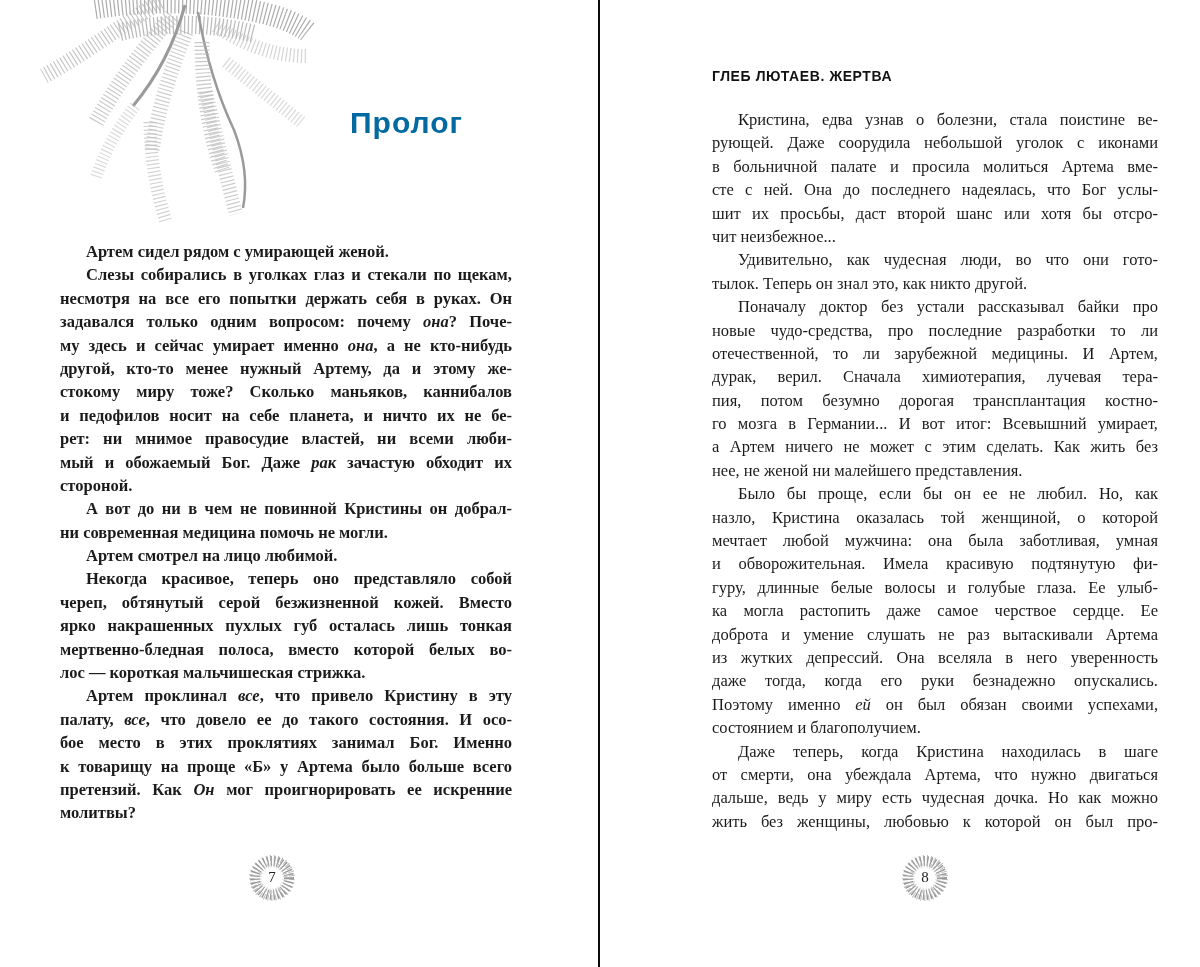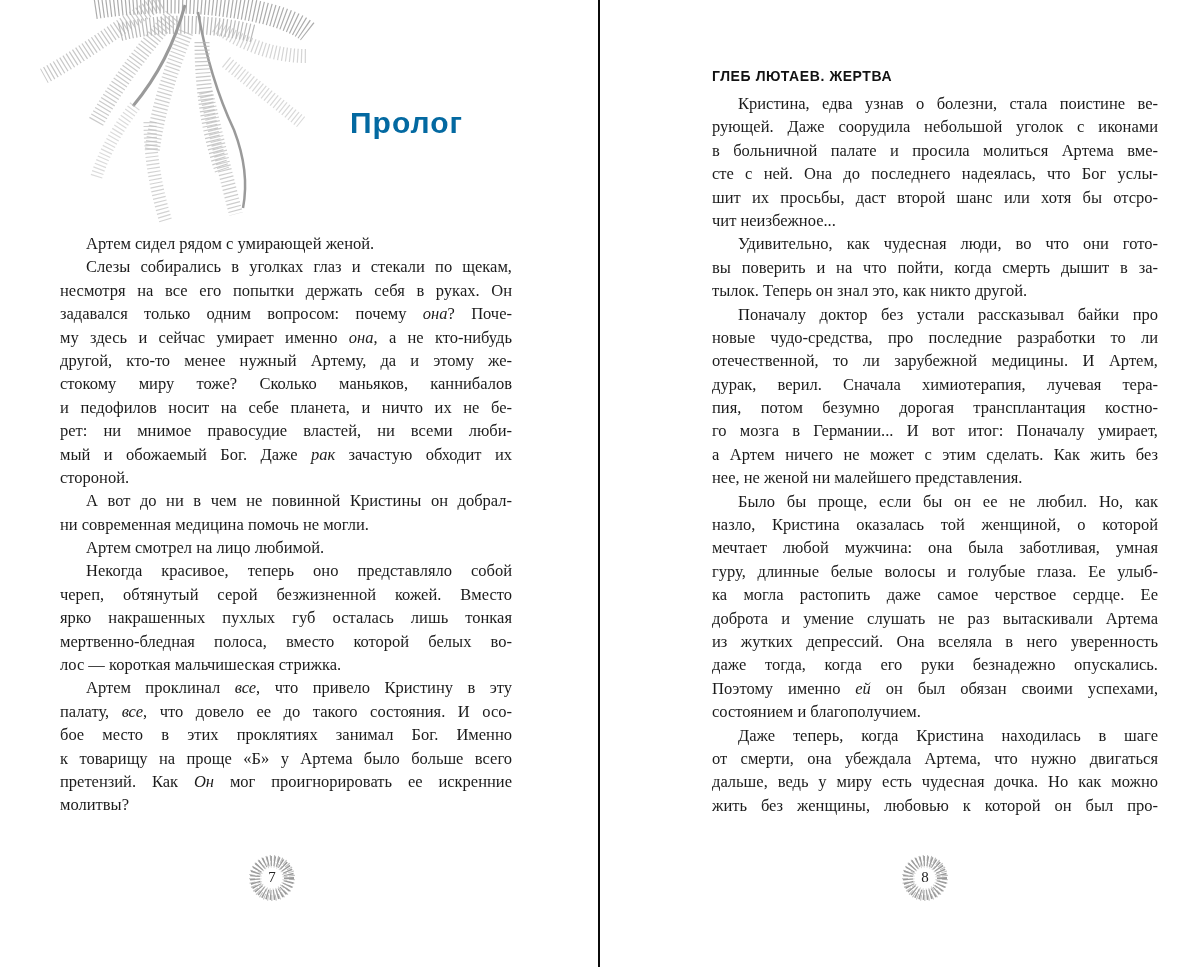--- a/index.html
+++ b/index.html
@@ -10,22 +10,22 @@
 
   .fir{position:absolute;left:0;top:0;}
   .chapter-title{position:absolute;left:350px;top:106px;margin:0;
                  font-family:"Liberation Sans",sans-serif;font-weight:700;font-size:30px;
                  letter-spacing:1px;color:#0369a1;}
   .running-header{position:absolute;left:712px;top:68px;
                   font-family:"Liberation Sans",sans-serif;font-weight:700;font-size:14px;
                   letter-spacing:.6px;color:#121212;}
 
   .body{position:absolute;font-size:16.5px;color:#1b1b1b;}
-  .left-body{left:60px;top:232px;width:452px;}
-  .right-body{left:712px;top:92px;width:446px;}
+  .left-body{left:60px;top:240px;width:452px;font-weight:bold;}
+  .right-body{left:712px;top:108px;width:446px;}
   .line{margin:0;height:23.4px;line-height:23.4px;white-space:nowrap;
         text-align:justify;text-align-last:justify;}
   .line.pend{text-align-last:left;}
   .line.ind{text-indent:26px;}
   .line i{font-style:italic;}
 
   .pagenum-wrap{position:absolute;width:54px;height:54px;}
   .left-foot{left:245px;top:851px;}
   .right-foot{left:898px;top:851px;}
   .wreath{position:absolute;left:0;top:0;}
@@ -104,33 +104,33 @@
 
     <div class="body right-body">
 
     <p class="line ind">Кристина, едва узнав о болезни, стала поистине ве-</p>
         <p class="line">рующей. Даже соорудила небольшой уголок с иконами</p>
         <p class="line">в больничной палате и просила молиться Артема вме-</p>
         <p class="line">сте с ней. Она до последнего надеялась, что Бог услы-</p>
         <p class="line">шит их просьбы, даст второй шанс или хотя бы отсро-</p>
         <p class="line pend">чит неизбежное...</p>
         <p class="line ind">Удивительно, как чудесная люди, во что они гото-</p>
-        <p class="line">вы поверить и на что пойти, когда смерть дышит в за-</p>
         <p class="line pend">тылок. Теперь он знал это, как никто другой.</p>
         <p class="line ind">Поначалу доктор без устали рассказывал байки про</p>
         <p class="line">новые чудо-средства, про последние разработки то ли</p>
         <p class="line">отечественной, то ли зарубежной медицины. И Артем,</p>
         <p class="line">дурак, верил. Сначала химиотерапия, лучевая тера-</p>
         <p class="line">пия, потом безумно дорогая трансплантация костно-</p>
-        <p class="line">го мозга в Германии... И вот итог: Поначалу умирает,</p>
+        <p class="line">го мозга в Германии... И вот итог: Всевышний умирает,</p>
         <p class="line">а Артем ничего не может с этим сделать. Как жить без</p>
         <p class="line pend">нее, не женой ни малейшего представления.</p>
         <p class="line ind">Было бы проще, если бы он ее не любил. Но, как</p>
         <p class="line">назло, Кристина оказалась той женщиной, о которой</p>
         <p class="line">мечтает любой мужчина: она была заботливая, умная</p>
+        <p class="line">и обворожительная. Имела красивую подтянутую фи-</p>
         <p class="line">гуру, длинные белые волосы и голубые глаза. Ее улыб-</p>
         <p class="line">ка могла растопить даже самое черствое сердце. Ее</p>
         <p class="line">доброта и умение слушать не раз вытаскивали Артема</p>
         <p class="line">из жутких депрессий. Она вселяла в него уверенность</p>
         <p class="line">даже тогда, когда его руки безнадежно опускались.</p>
         <p class="line">Поэтому именно <i>ей</i> он был обязан своими успехами,</p>
         <p class="line pend">состоянием и благополучием.</p>
         <p class="line ind">Даже теперь, когда Кристина находилась в шаге</p>
         <p class="line">от смерти, она убеждала Артема, что нужно двигаться</p>
         <p class="line">дальше, ведь у миру есть чудесная дочка. Но как можно</p>

